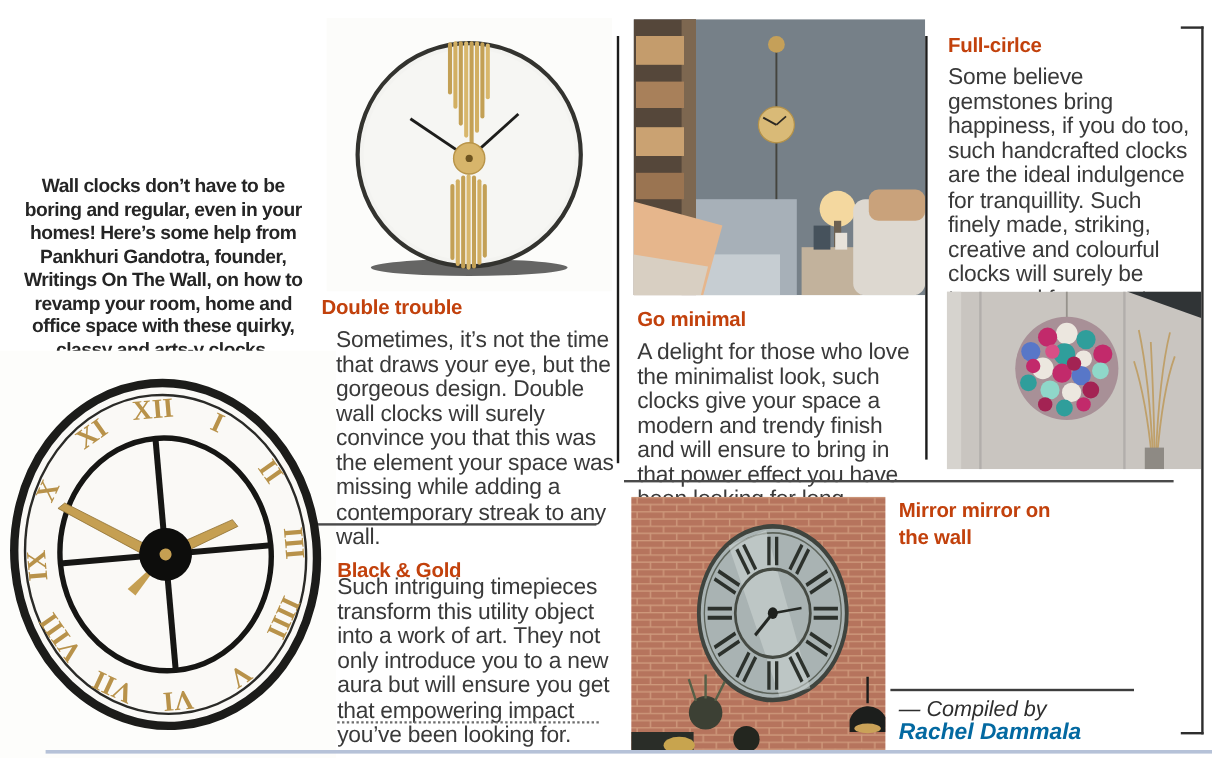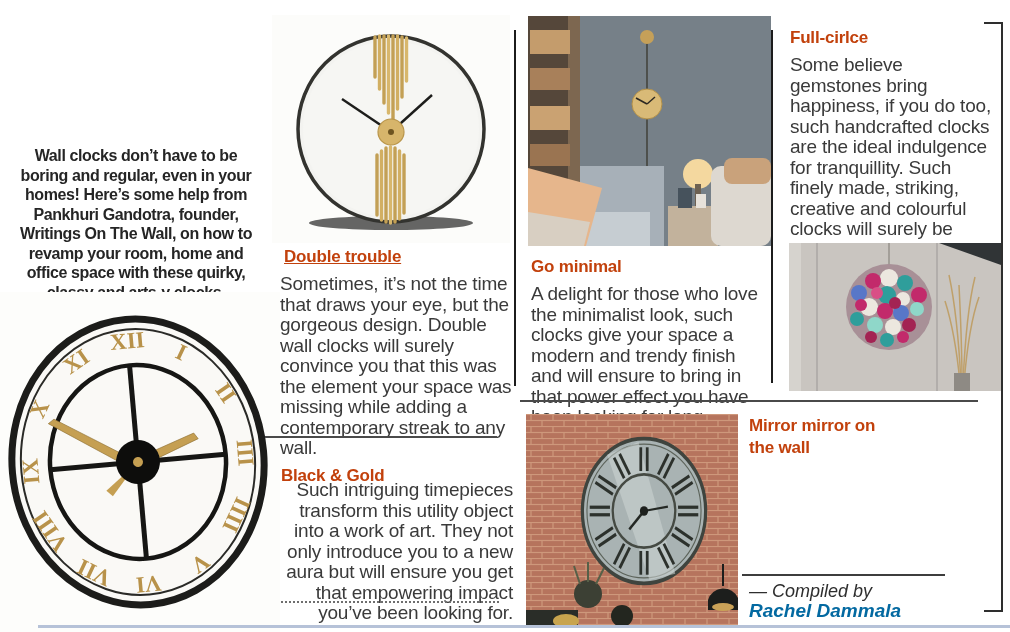--- a/index.html
+++ b/index.html
@@ -87,27 +87,27 @@
       <line x1="132" y1="140" x2="132" y2="198" stroke="#c3a055" stroke-width="3.4"></line>
     </g>
     <g>
       <line x1="119" y1="117" x2="70" y2="84" stroke="#1d1d1b" stroke-width="2.4"></line>
       <line x1="119" y1="117" x2="160" y2="80" stroke="#1d1d1b" stroke-width="2.4"></line>
       <circle cx="119" cy="117" r="13" fill="#d7b56b" stroke="#b9954a" stroke-width="1.2"></circle>
       <circle cx="119" cy="117" r="3" fill="#6e5420"></circle>
     </g>
   </svg>
 
-  <div class="abs heading" style="left:284px;top:246px;text-decoration:underline;">Double trouble</div>
+  <div class="abs heading" style="left:268px;top:246px;">Double trouble</div>
   <div class="abs body-text" style="left:280px;top:274px;width:234px;">Sometimes, it’s not the time that draws your eye, but the gorgeous design. Double wall clocks will surely convince you that this was the element your space was missing while adding a contemporary streak to any wall.</div>
 
   <div class="abs rule" style="left:265px;top:436px;width:232px;height:2px;"></div>
 
   <div class="abs heading" style="left:281px;top:452px;margin-top:13px;">Black &amp; Gold</div>
-  <div class="abs body-text" style="left:281px;top:480px;width:232px;text-align:right;">Such intriguing timepieces transform this utility object into a work of art. They not only introduce you to a new aura but will ensure you get that empowering impact you’ve been looking for.</div>
+  <div class="abs body-text" style="left:281px;top:480px;width:232px;">Such intriguing timepieces transform this utility object into a work of art. They not only introduce you to a new aura but will ensure you get that empowering impact you’ve been looking for.</div>
   <div class="abs dotted-rule" style="left:281px;top:601px;width:218px;"></div>
 
   <div class="abs vrule" style="left:514px;top:30px;width:2px;height:356px;"></div>
 
   <svg class="abs" style="left:528px;top:16px;" width="243" height="230" viewBox="0 0 243 230">
     <rect width="243" height="230" fill="#768088"></rect>
     <g>
       <rect x="0" y="0" width="52" height="230" fill="#55473a"></rect>
       <rect x="40" y="0" width="12" height="230" fill="#7d6750"></rect>
       <rect x="2" y="14" width="40" height="24" fill="#c49c6c"></rect>

